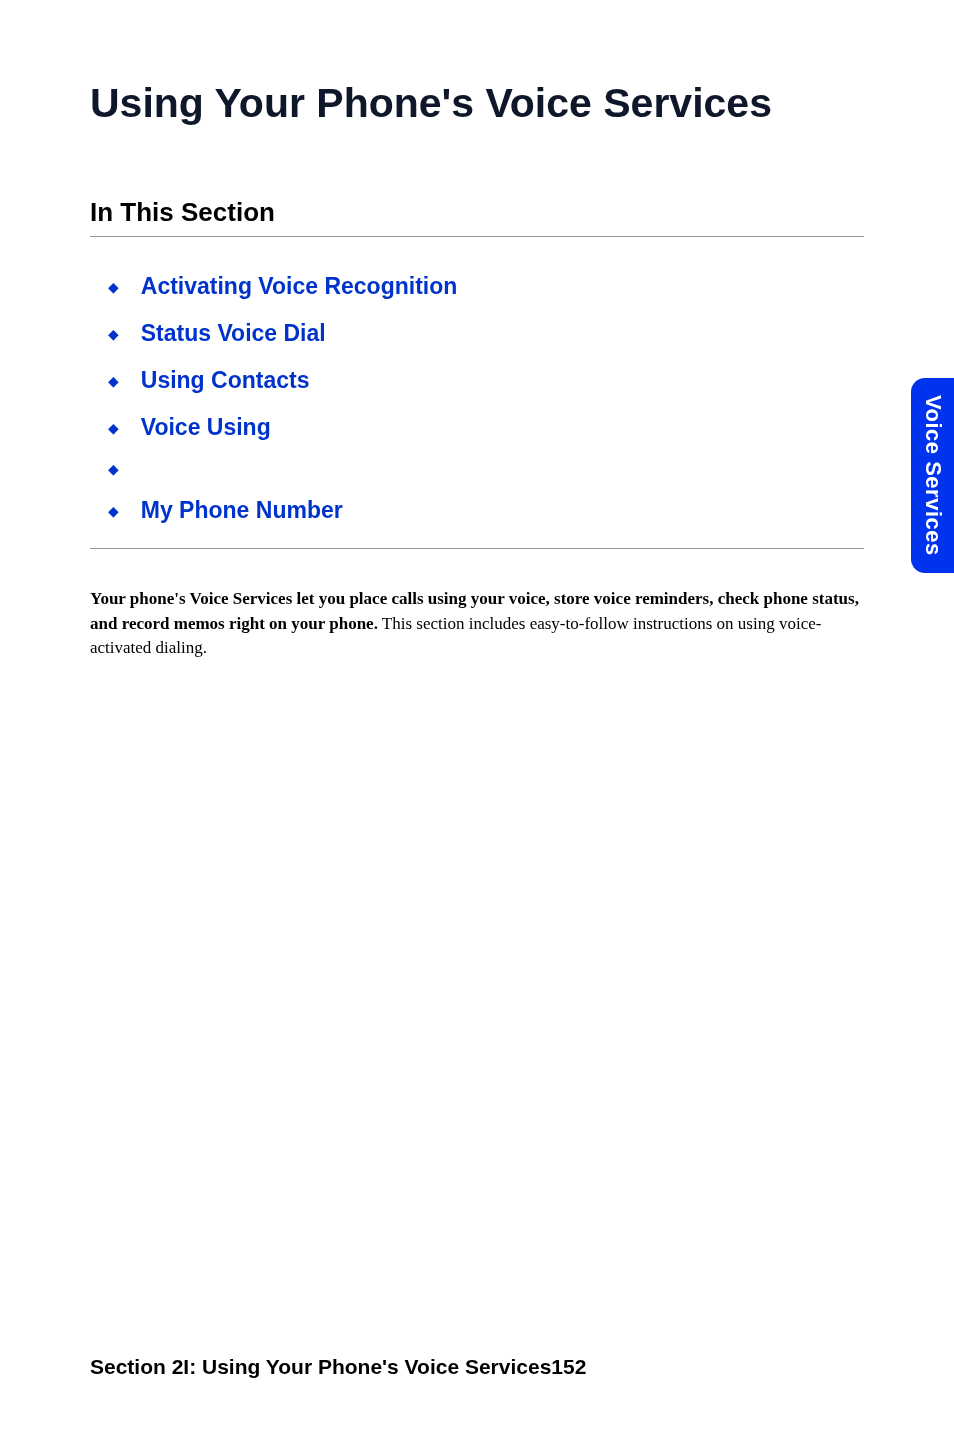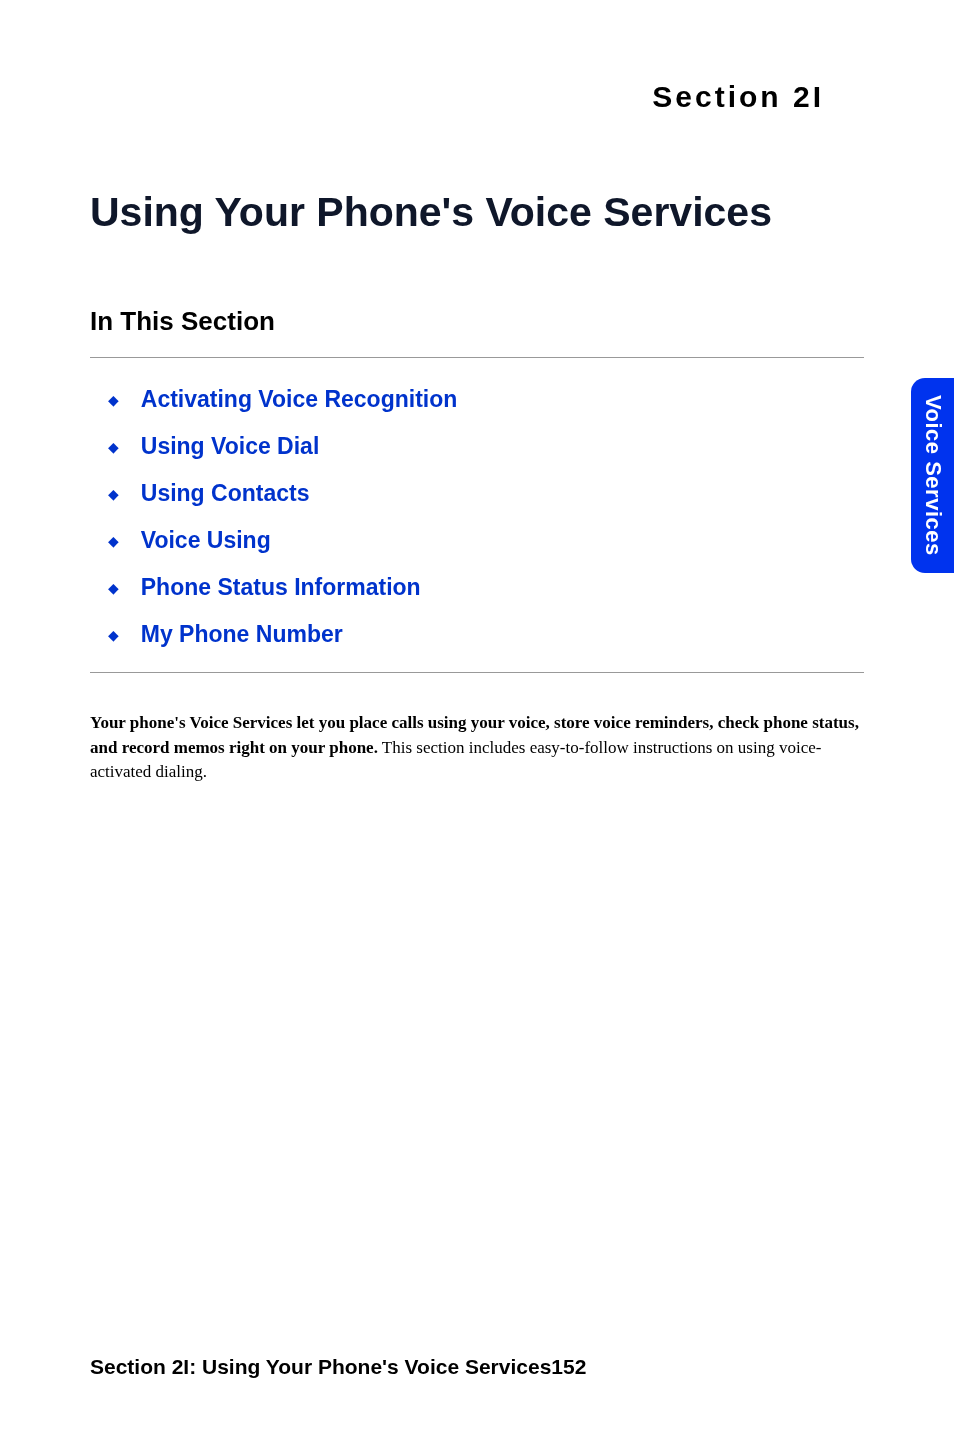--- a/index.html
+++ b/index.html
@@ -31,23 +31,23 @@
       color: #0f172a;
       font-size: 41px;
       font-weight: bold;
       font-family: 'Segoe UI', Arial, sans-serif;
       margin-bottom: 70px;
     }
     .subsection-heading {
       font-size: 26px;
       font-weight: bold;
       font-family: 'Segoe UI', Arial, sans-serif;
-      padding-bottom: 20px;
+      padding-bottom: 8px;
       border-bottom: 1px solid #999999;
-      margin-bottom: 28px;
+      margin-bottom: 36px;
     }
     .toc-list {
       list-style: none;
       margin-bottom: 24px;
     }
     .toc-item {
       display: flex;
       align-items: center;
       margin-bottom: 20px;
       font-family: 'Segoe UI', Arial, sans-serif;
@@ -104,46 +104,44 @@
       display: flex;
       font-size: 21px;
       font-weight: bold;
       font-family: 'Segoe UI', Arial, sans-serif;
     }
   </style>
 </head>
 <body>
 
 <div class="content">
-  <div class="section-label">Section 2I</div>
 
   <h1 class="main-title">Using Your Phone's Voice Services</h1>
 
   <h2 class="subsection-heading">In This Section</h2>
 
   <ul class="toc-list">
     <li class="toc-item">
       <span class="bullet">◆</span>
       <span class="toc-text">Activating Voice Recognition</span>
     </li>
     <li class="toc-item">
       <span class="bullet">◆</span>
-      <span class="toc-text">Using Voice Dial</span>
+      <span class="toc-text">Status Voice Dial</span>
     </li>
     <li class="toc-item">
       <span class="bullet">◆</span>
       <span class="toc-text">Using Contacts</span>
     </li>
     <li class="toc-item">
       <span class="bullet">◆</span>
       <span class="toc-text">Voice Using</span>
     </li>
     <li class="toc-item">
       <span class="bullet">◆</span>
-      <span class="toc-text">Phone Status Information</span>
     </li>
     <li class="toc-item">
       <span class="bullet">◆</span>
       <span class="toc-text">My Phone Number</span>
     </li>
   </ul>
 
   <hr class="divider">
 
   <p class="body-text">

